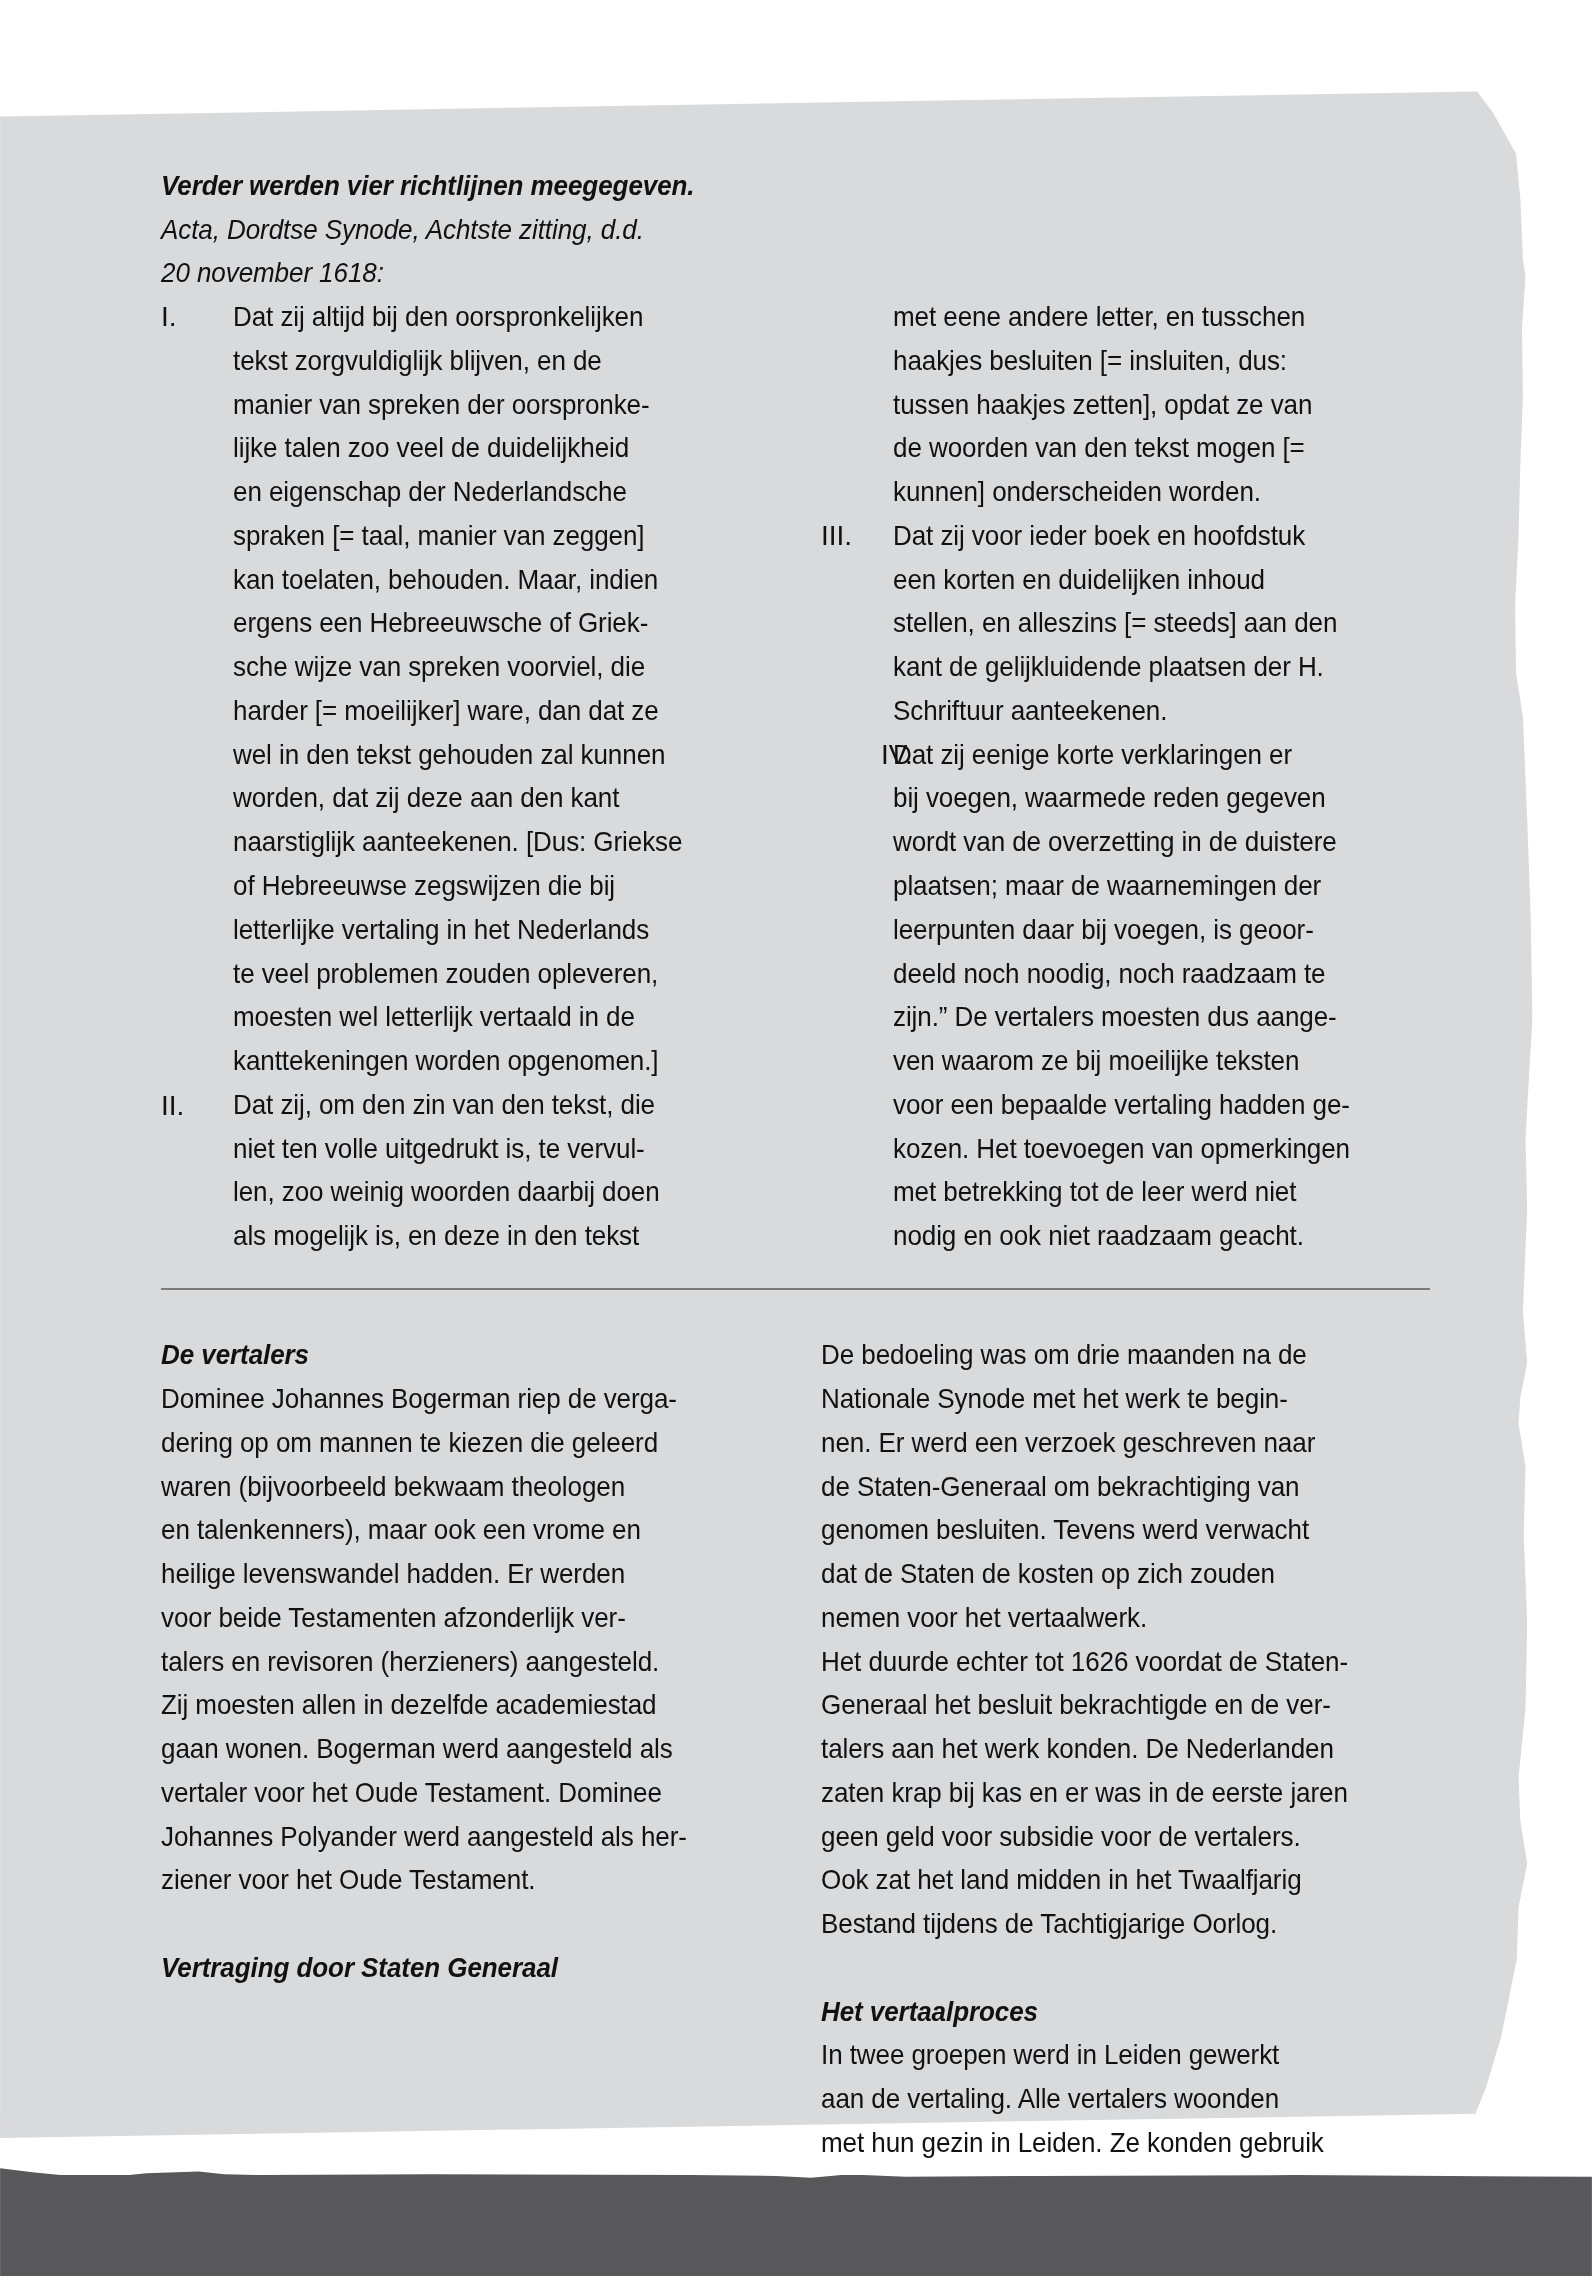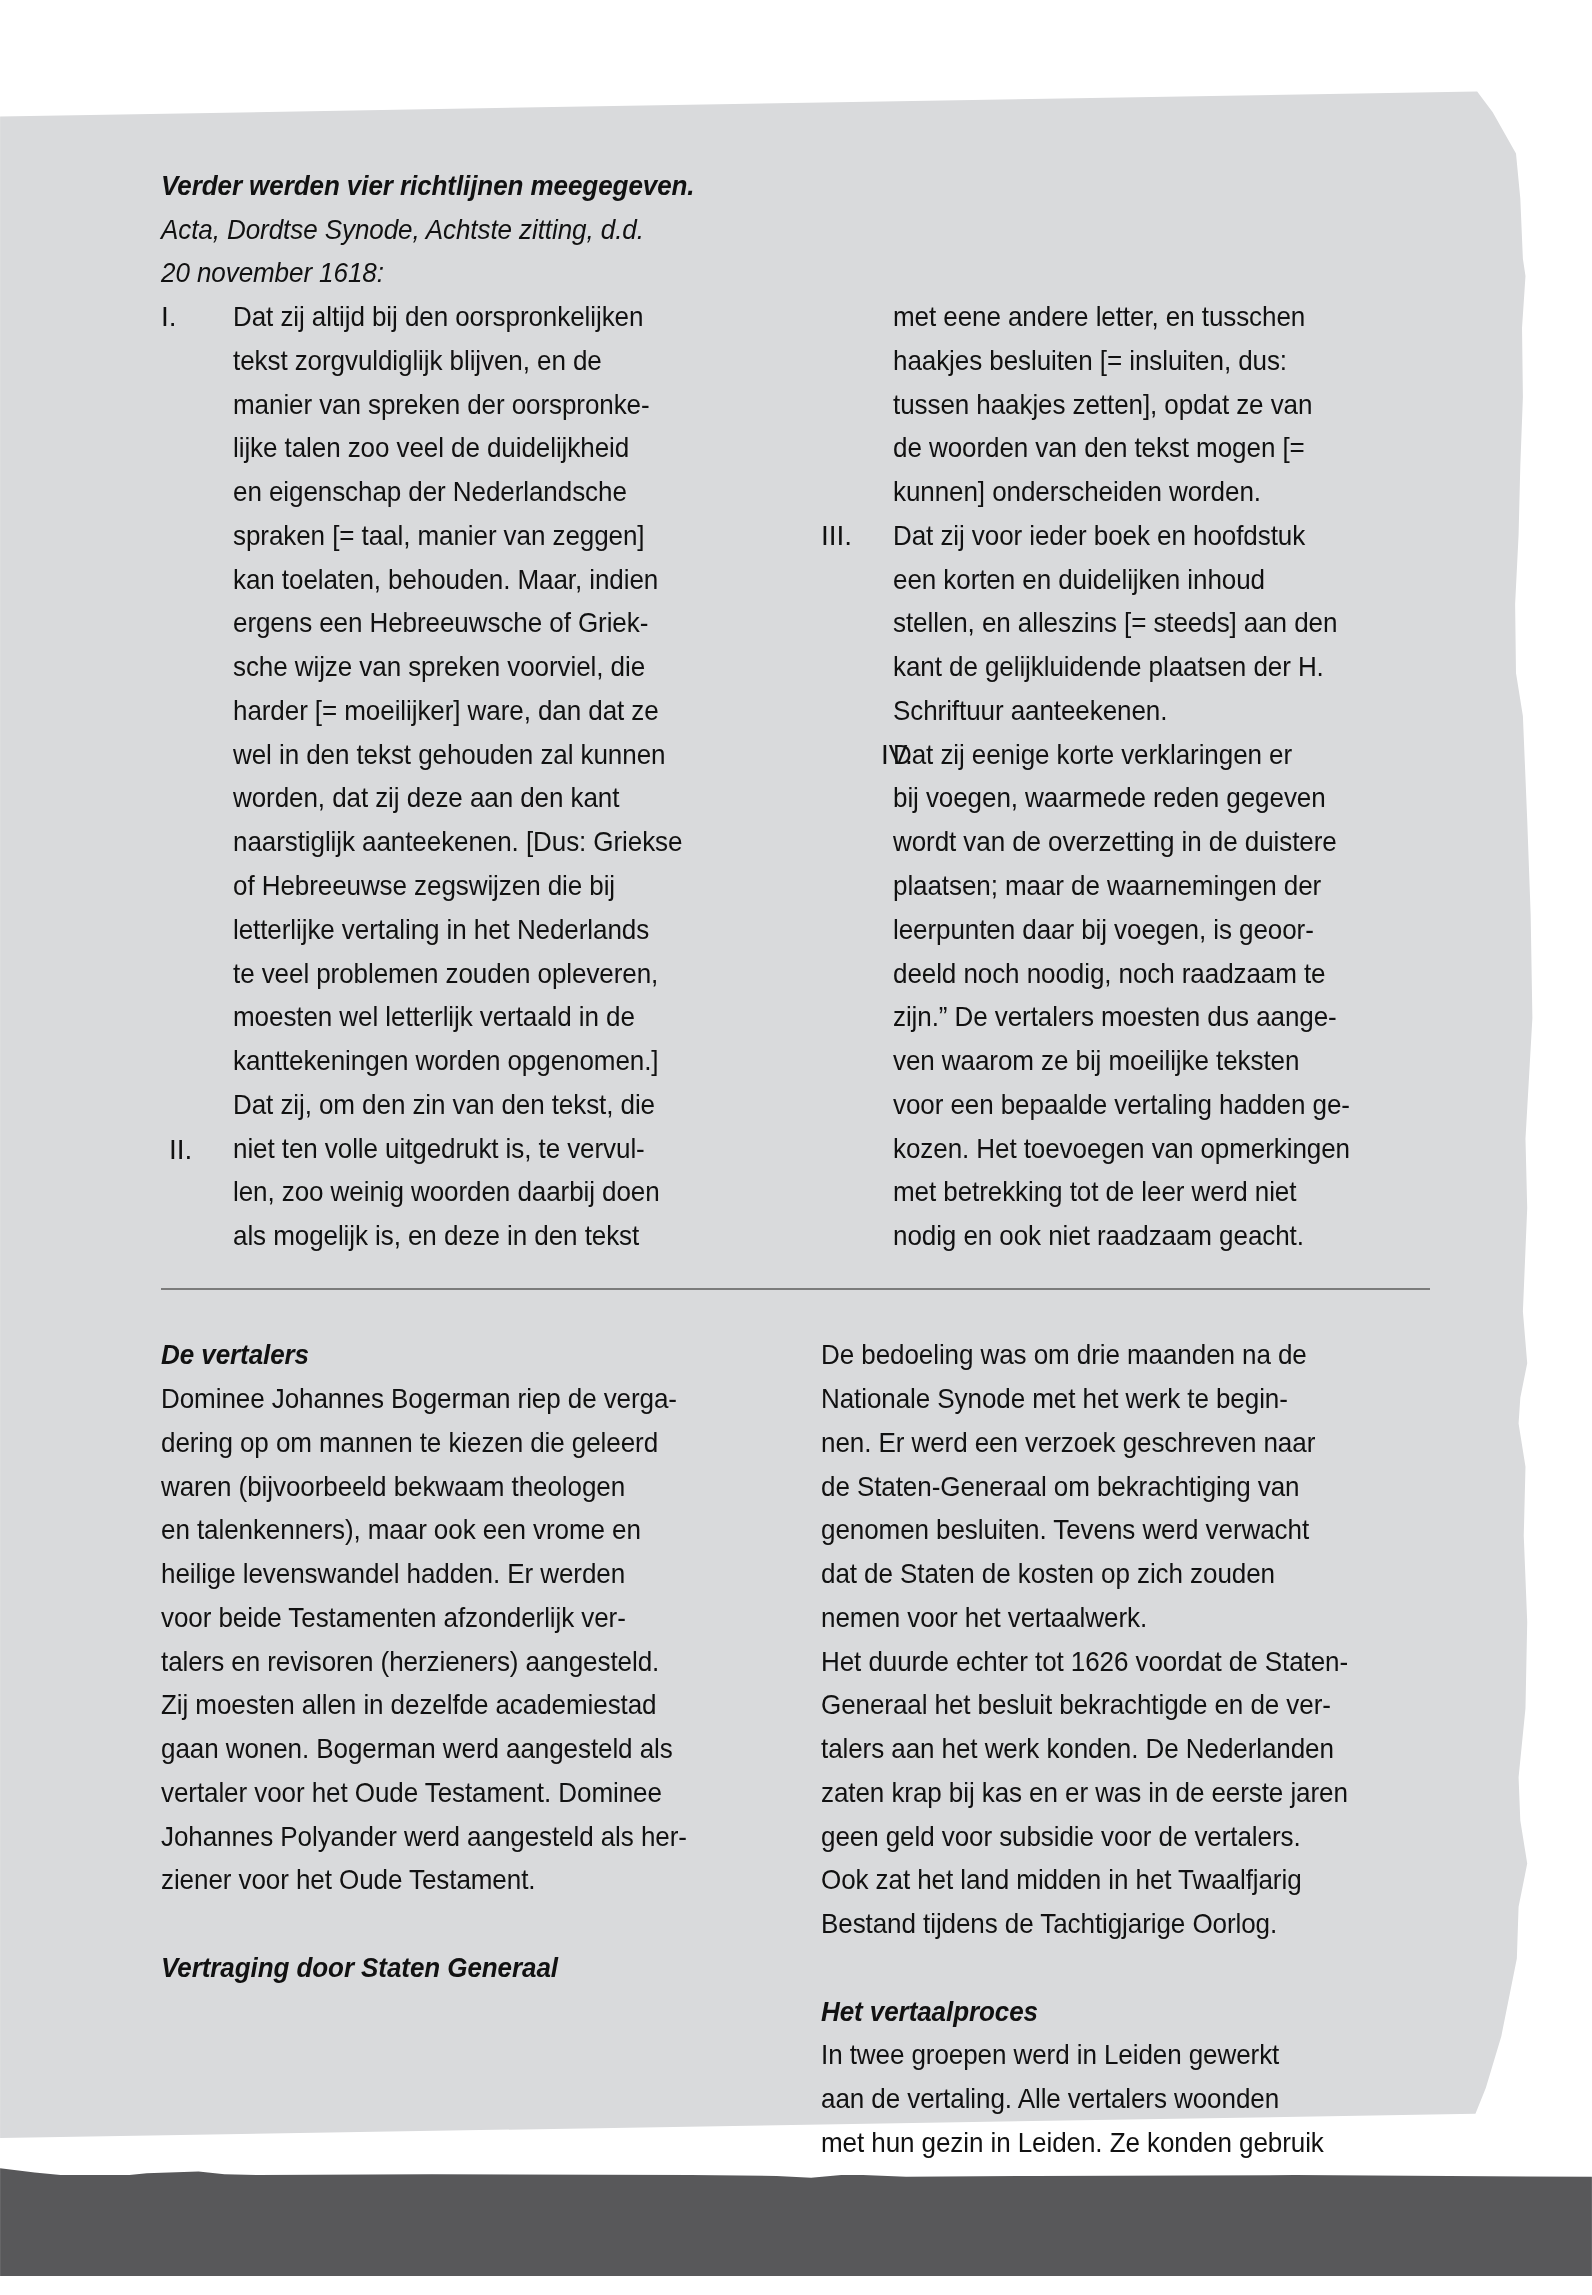--- a/index.html
+++ b/index.html
@@ -91,21 +91,21 @@
     <div class="line " style="top: 645px; left: 72px;">sche wijze van spreken voorviel, die</div>
     <div class="line " style="top: 689px; left: 72px;">harder [= moeilijker] ware, dan dat ze</div>
     <div class="line " style="top: 733px; left: 72px;">wel in den tekst gehouden zal kunnen</div>
     <div class="line " style="top: 776px; left: 72px;">worden, dat zij deze aan den kant</div>
     <div class="line " style="top: 820px; left: 72px;">naarstiglijk aanteekenen. [Dus: Griekse</div>
     <div class="line " style="top: 864px; left: 72px;">of Hebreeuwse zegswijzen die bij</div>
     <div class="line " style="top: 908px; left: 72px;">letterlijke vertaling in het Nederlands</div>
     <div class="line " style="top: 952px; left: 72px;">te veel problemen zouden opleveren,</div>
     <div class="line " style="top: 995px; left: 72px;">moesten wel letterlijk vertaald in de</div>
     <div class="line " style="top: 1039px; left: 72px;">kanttekeningen worden opgenomen.]</div>
-    <div class="numeral" style="top: 1128px; left: 0px; margin-left: 8px;">II.</div>
+    <div class="numeral" style="top: 1084px; left: 0px;">II.</div>
     <div class="line " style="top: 1083px; left: 72px;">Dat zij, om den zin van den tekst, die</div>
     <div class="line " style="top: 1127px; left: 72px;">niet ten volle uitgedrukt is, te vervul-</div>
     <div class="line " style="top: 1170px; left: 72px;">len, zoo weinig woorden daarbij doen</div>
     <div class="line " style="top: 1214px; left: 72px;">als mogelijk is, en deze in den tekst</div>
   </div>
 
 <div class="col" id="quote-right" style="left:821px; top:0;">
     <div class="line " style="top: 295px; left: 72px;">met eene andere letter, en tusschen</div>
     <div class="line " style="top: 339px; left: 72px;">haakjes besluiten [= insluiten, dus:</div>
     <div class="line " style="top: 383px; left: 72px;">tussen haakjes zetten], opdat ze van</div>

